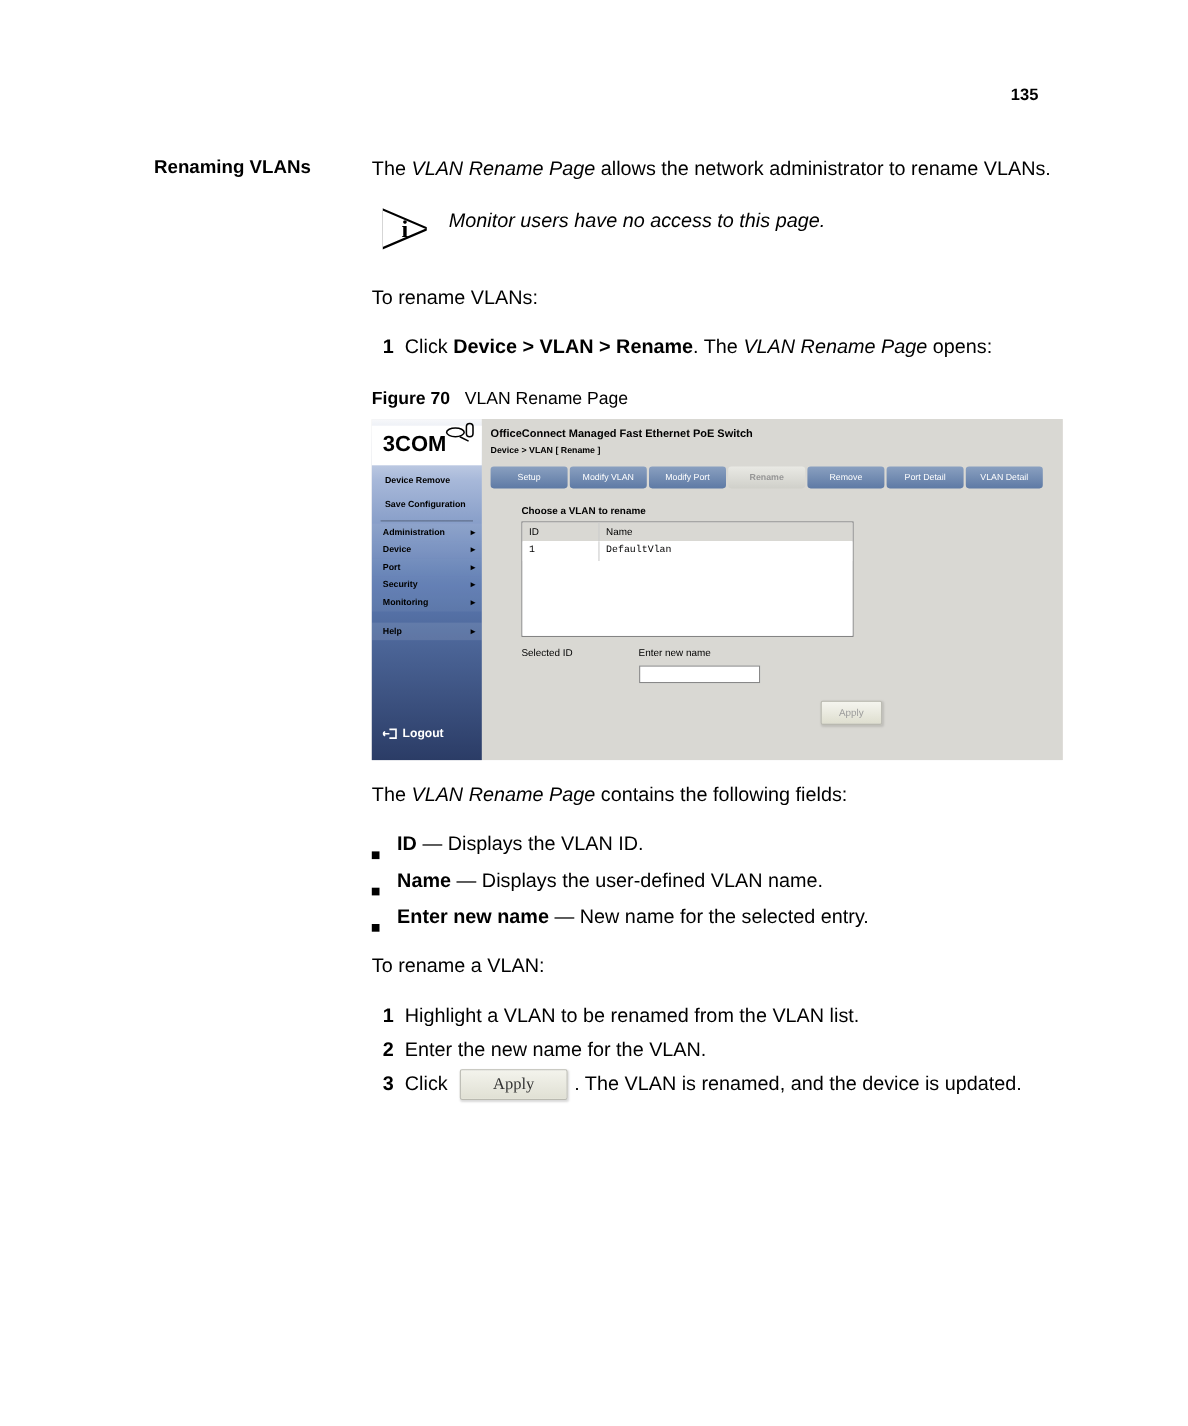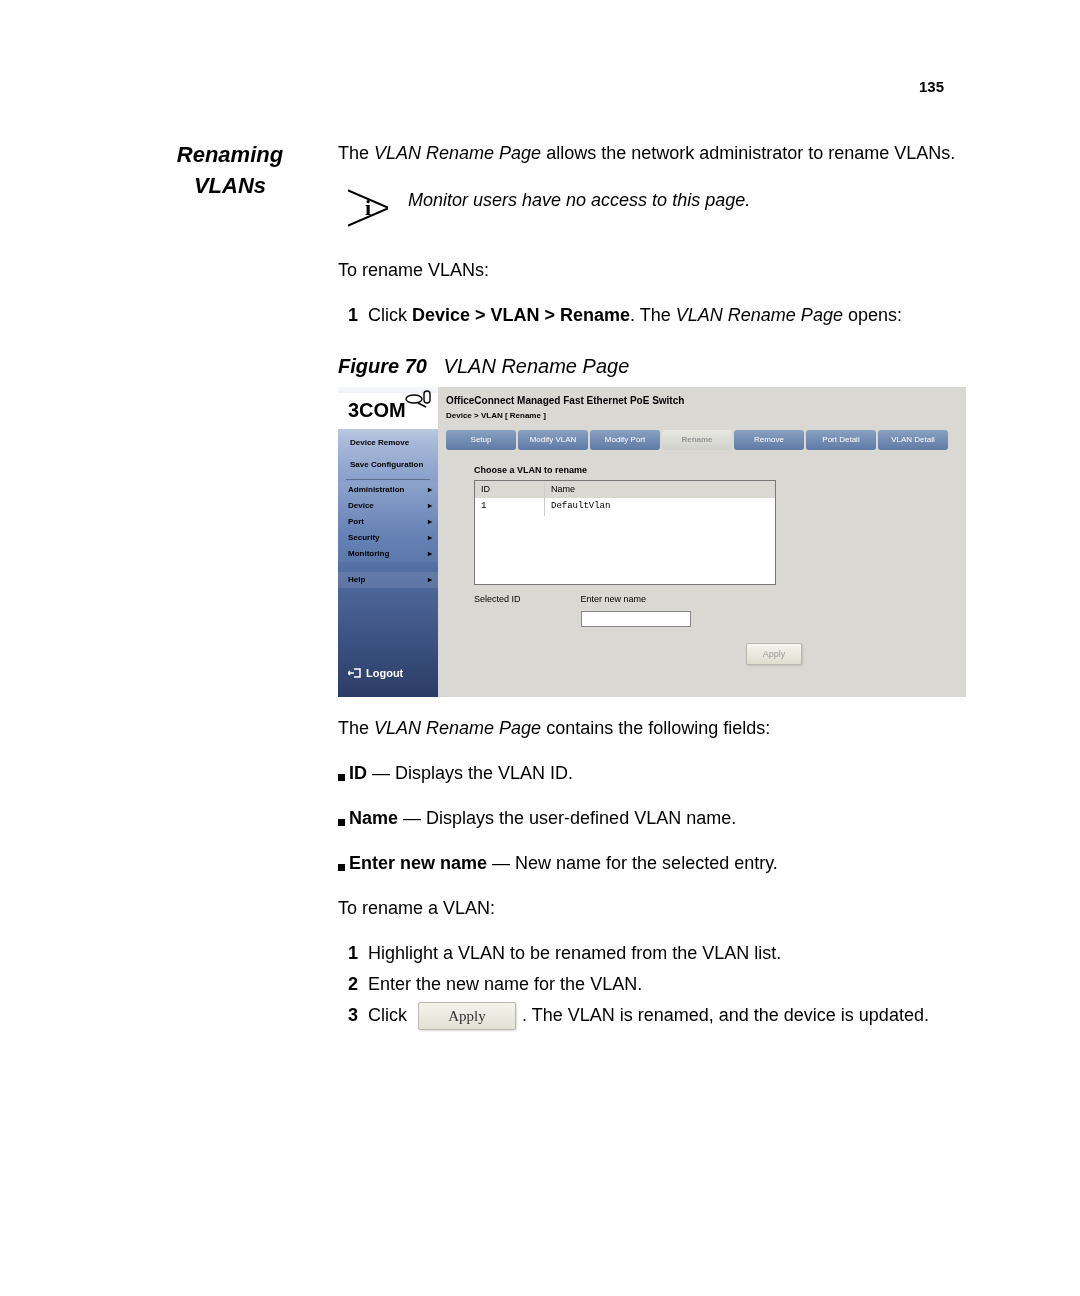--- a/index.html
+++ b/index.html
@@ -26,25 +26,24 @@
   }
   .main-row {
     display: flex;
     align-items: flex-start;
     margin-top: 70px;
   }
   .section-title {
     width: 180px;
     flex: 0 0 180px;
     font-weight: bold;
-    font-size: 22px;
-    text-align: center;
+    font-size: 17px;
+    text-align: left;
     padding-right: 18px;
     line-height: 1.4;
-    font-style: italic;
   }
   .body-col {
     flex: 1 1 auto;
     font-size: 18px;
     line-height: 1.5;
   }
   .intro-para span.italic { font-style: italic; }
   .note-row {
     display: flex;
     align-items: flex-start;
@@ -63,21 +62,21 @@
     display: flex;
     align-items: baseline;
     gap: 10px;
     margin: 4px 0;
   }
   .ordered-list li .num { font-weight: bold; width: 20px; text-align: right; flex: 0 0 20px; }
   .ordered-list li .content { flex: 1 1 auto; }
   .bold { font-weight: bold; }
   .italic { font-style: italic; }
 
-  .figcap { margin: 22px 0 6px 0; font-size: 20px; font-style: italic; }
+  .figcap { margin: 22px 0 6px 0; font-size: 16px; }
   .figcap .bold { font-weight: bold; }
 
   
   .shot {
     width: 628px;
     height: 310px;
     background: #d9d8d3;
     display: flex;
     font-size: 10px;
     font-family: Arial, sans-serif;
@@ -247,23 +246,23 @@
     background: linear-gradient(#f5f5ef, #dedecf);
     border: 1px solid #b9b9b0;
     border-radius: 2px;
     box-shadow: 1px 1px 2px rgba(0,0,0,0.12);
     cursor: pointer;
   }
 
   .bullets { list-style: none; padding: 0; margin: 10px 0 14px 0; }
   .bullets li {
     display: flex;
-    align-items: center;
-    gap: 4px;
-    margin: 18px 0;
+    align-items: flex-end;
+    gap: 16px;
+    margin: 6px 0;
   }
   .bullets li .sq {
     width: 7px; height: 7px; background: #000; margin-top: 8px; flex: 0 0 7px;
   }
   .bullets li .content { flex: 1 1 auto; }
 
   .apply-inline {
     display: inline-block;
     vertical-align: middle;
     width: 96px;

